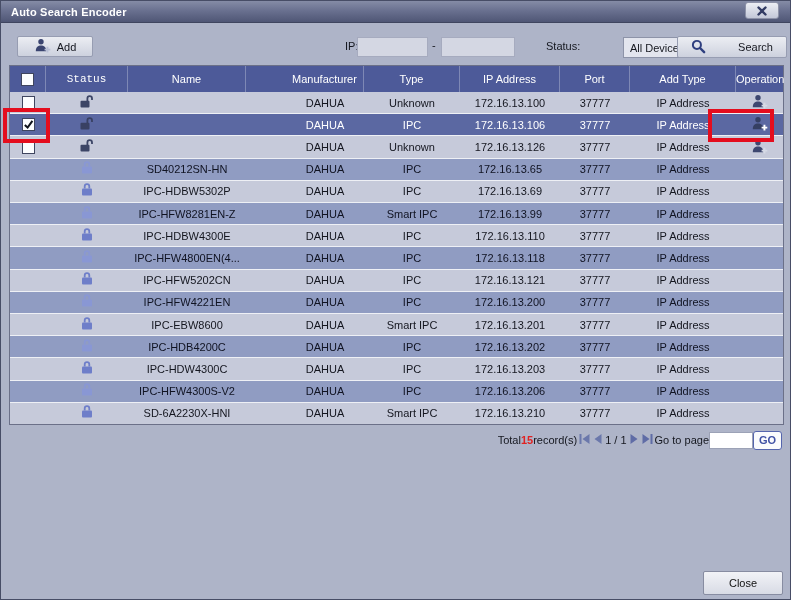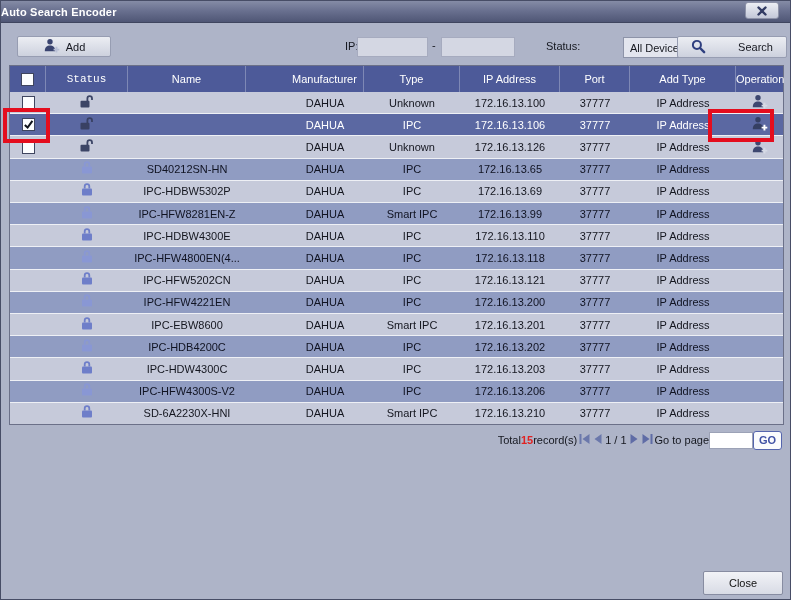--- a/index.html
+++ b/index.html
@@ -4,30 +4,30 @@
 <style>
   * { box-sizing: border-box; margin: 0; padding: 0; }
   html,body { width: 791px; height: 600px; }
   body { font-family: "Liberation Sans", sans-serif; }
   .dialog { position: relative; width: 791px; height: 600px; background: #aeb4c8; overflow: hidden; border: 1px solid #474d66; }
 
   
   .titlebar { position: absolute; left: 0; top: 0; width: 100%; height: 22px;
     background: linear-gradient(#858ca6, #6a7190 45%, #4f5675); border-bottom: 1px solid #3f455f;
     display: flex; align-items: center; }
-  .titlebar .wtitle { color: #fff; font-size: 11px; font-weight: bold; padding-left: 0; letter-spacing: .2px; }
+  .titlebar .wtitle { color: #fff; font-size: 11px; font-weight: bold; padding-left: 10px; letter-spacing: .2px; }
   .winx { position: absolute; top: 1px; right: 11px; width: 34px; height: 17px;
     background: linear-gradient(#eceef4, #c3c8d8); border: 1px solid #8d92a8; border-radius: 3px;
     display: flex; align-items: center; justify-content: center; cursor: pointer; }
 
   
   .toolbar { position: absolute; left: 0; top: 30px; width: 100%; height: 30px; }
   .btn { background: linear-gradient(#eceef3, #cdd1de); border: 1px solid #979db2; border-radius: 2px;
     display: flex; align-items: center; justify-content: center; gap: 6px; font-size: 11px; color: #15171f; cursor: pointer; }
-  .btn-add { position: absolute; left: 16px; top: 5px; width: 94px; height: 21px; }
+  .btn-add { position: absolute; left: 16px; top: 5px; width: 76px; height: 21px; }
   .lab { position: absolute; font-size: 11px; color: #15171f; top: 9px; }
   .ip-label { left: 344px; }
   .txt { position: absolute; top: 6px; height: 20px; background: #d4d7e3; border: 1px solid #a6abbf; font-size: 11px; padding: 0 4px; color: #15171f; }
   .ip-from { left: 356px; width: 71px; }
   .ip-dash { left: 431px; top: 8px; }
   .ip-to { left: 440px; width: 74px; }
   .status-label { left: 545px; }
   .dropdown { position: absolute; left: 581px; top: 6px; width: 85px; height: 21px; border: 1px solid #8d93a8;
     display: flex; background: #e3e5ee; cursor: pointer; margin-left: 41px; }
   .dropdown .dval { flex: 1; font-size: 11px; color: #15171f; display: flex; align-items: center; padding-left: 6px; }

